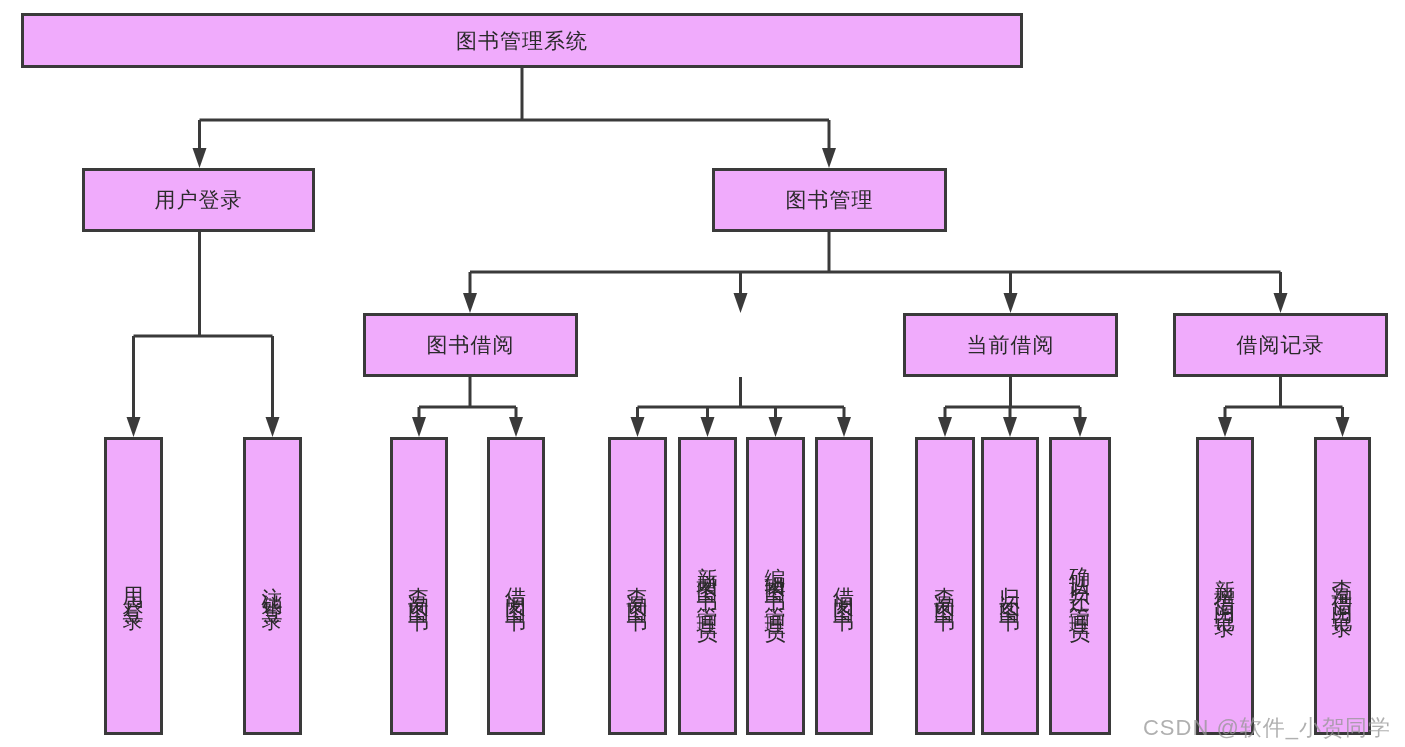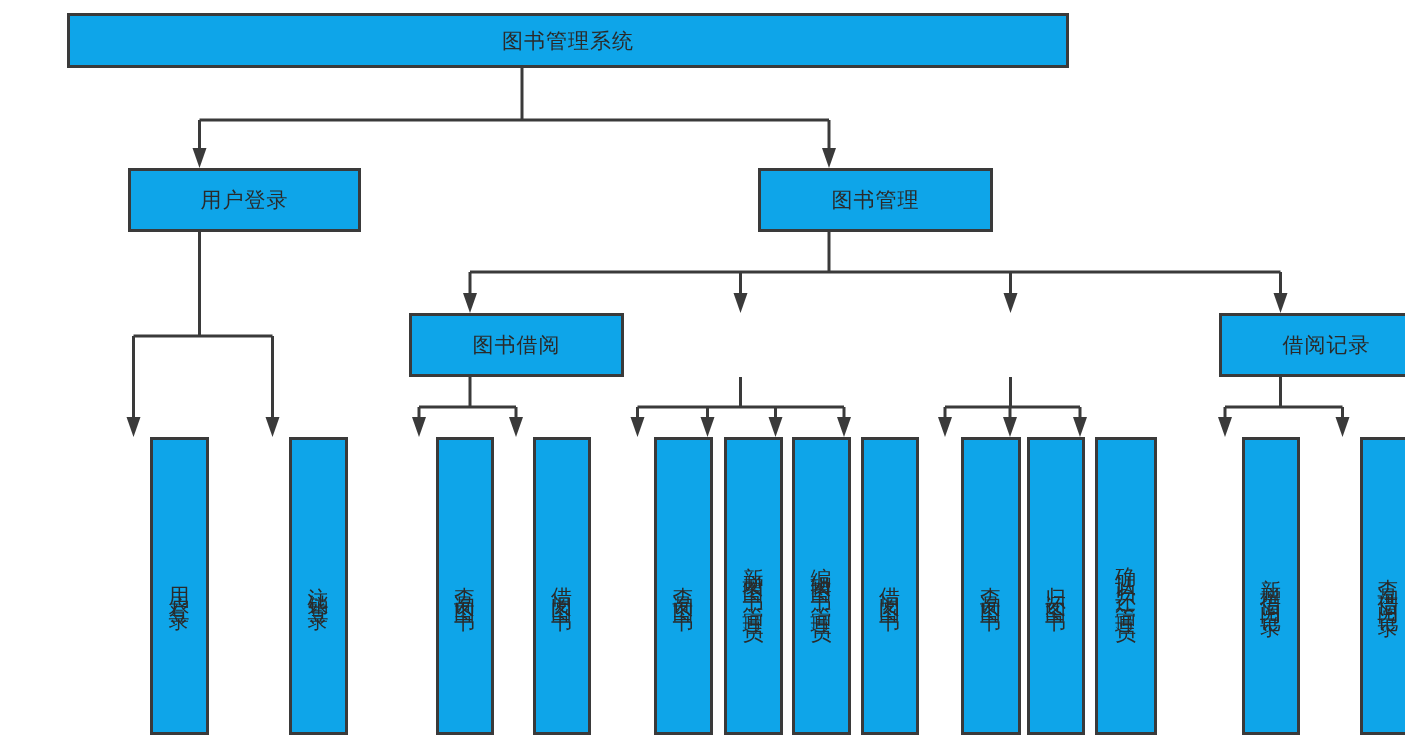--- a/index.html
+++ b/index.html
@@ -15,25 +15,24 @@
   .connectors {
     position: absolute;
     left: 0; top: 0;
     width: 1405px; height: 747px;
     pointer-events: none;
   }
   .node {
     position: absolute;
     box-sizing: border-box;
     border: 3px solid #3a3a3a;
-    background: #0ea5e9;
+    background: #f0abfc;
     display: flex;
     align-items: center;
     justify-content: center;
-    margin-left: 46px;
   }
   .node .lbl {
     font-size: 21px;
     letter-spacing: 1px;
     color: #2a2a2a;
     white-space: nowrap;
   }
   .node.vert .lbl {
     writing-mode: vertical-lr;
     text-orientation: mixed;
@@ -144,20 +143,23 @@
   <div class="node" style="left:82px; top:168px; width:233px; height:64px;">
     <span class="lbl">用户登录</span>
   </div>
   <div class="node" style="left:712px; top:168px; width:235px; height:64px;">
     <span class="lbl">图书管理</span>
   </div>
 
   <div class="node" style="left:363px; top:313px; width:215px; height:64px;">
     <span class="lbl">图书借阅</span>
   </div>
+  <div class="node" style="left:903px; top:313px; width:215px; height:64px;">
+    <span class="lbl">当前借阅</span>
+  </div>
   <div class="node" style="left:1173px; top:313px; width:215px; height:64px;">
     <span class="lbl">借阅记录</span>
   </div>
 
   <div class="node vert" style="left:104px; top:437px; width:59px; height:298px;">
     <span class="lbl">用户登录</span>
   </div>
   <div class="node vert" style="left:243px; top:437px; width:59px; height:298px;">
     <span class="lbl">注销登录</span>
   </div>
@@ -192,14 +194,15 @@
     <span class="lbl">确认归还（管理员）</span>
   </div>
 
   <div class="node vert" style="left:1196px; top:437px; width:58px; height:298px;">
     <span class="lbl">新增借阅记录</span>
   </div>
   <div class="node vert" style="left:1314px; top:437px; width:57px; height:298px;">
     <span class="lbl">查询借阅记录</span>
   </div>
 
+  <div class="watermark">CSDN @软件_小贺同学</div>
 
 </div>
 
 </body></html>

